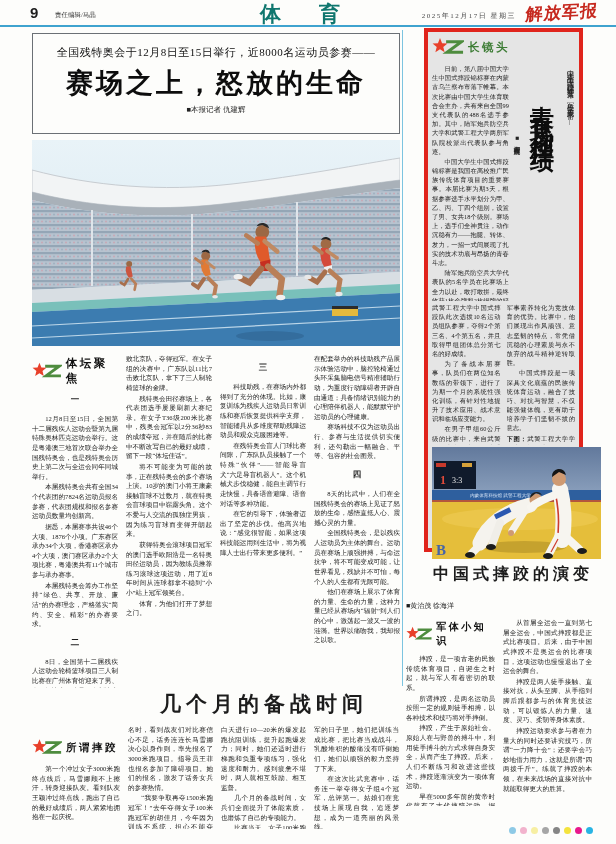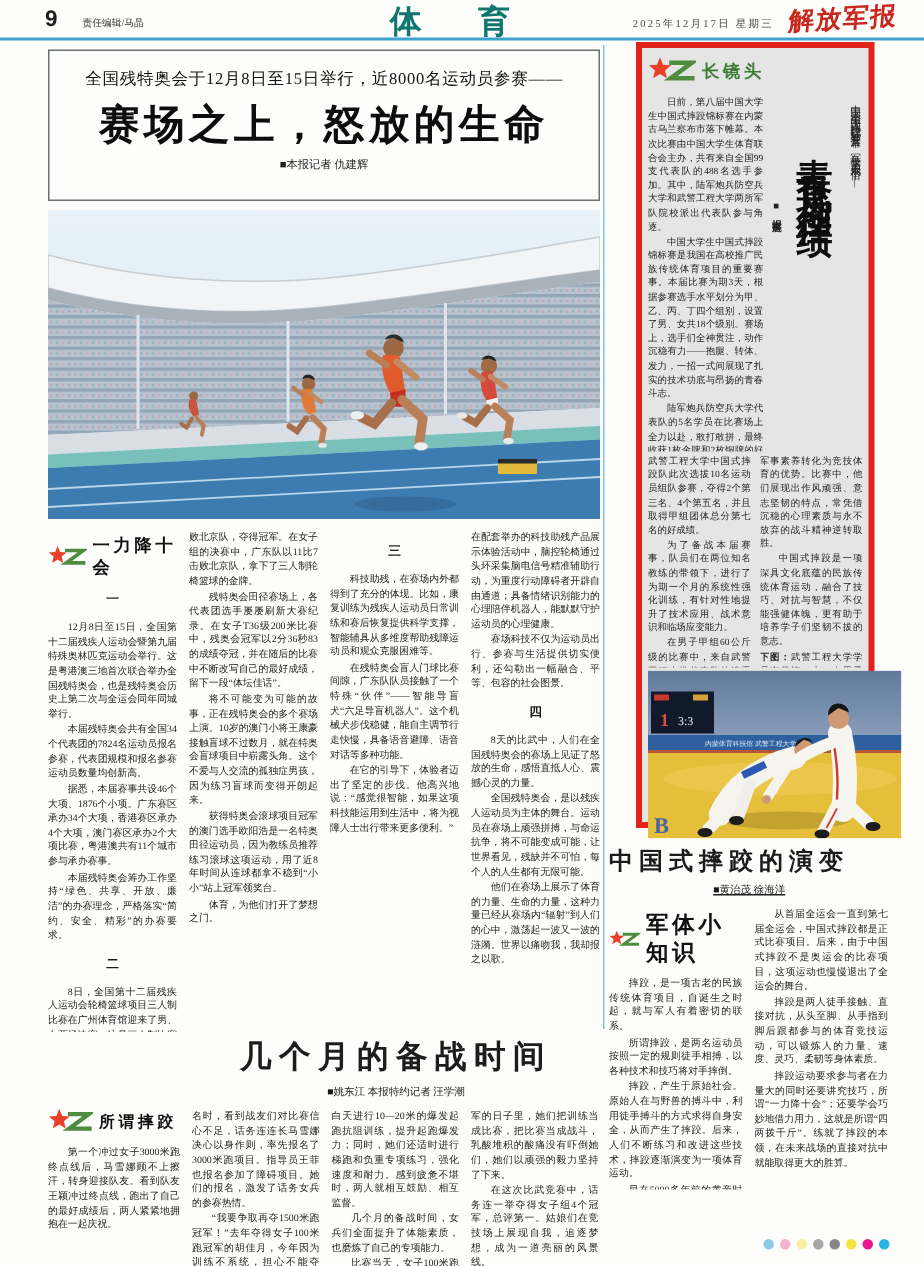--- a/index.html
+++ b/index.html
@@ -44,22 +44,22 @@
   .v-kicker{writing-mode:vertical-rl;font-size:7px;letter-spacing:1.6px;width:18px;line-height:1.5;color:#222;}
   .rb-2col{display:flex;gap:6px;height:142px;overflow:hidden;margin-top:2px;}
   .rbcol{width:82px;overflow:hidden;}
   .rbcol .para{font-size:6.3px;}
   .caption{font-size:6.3px;line-height:1.46;text-align:justify;margin:1px 0 0;}
   .caption b{font-weight:bold;}
   .credit{font-size:6.3px;text-align:right;margin:1px 2px 0 0;}
   .photo2{width:169px;height:112px;overflow:hidden;margin-top:2px;}
   
   .wrest{position:absolute;left:406px;top:560px;width:187px;height:256px;overflow:hidden;}
-  .wr-head{text-align:left;font-size:16px;font-weight:bold;letter-spacing:4px;font-family:Liberation Serif, serif;margin-top:4px;}
-  .wr-byline{text-align:center;font-size:7px;margin-top:3px;text-decoration:underline;}
+  .wr-head{text-align:right;font-size:16px;font-weight:bold;letter-spacing:4px;font-family:Liberation Serif, serif;margin-top:4px;}
+  .wr-byline{font-size:7px;margin-top:16px;}
   .wr-cols{display:flex;gap:8px;margin-top:7px;height:188px;overflow:hidden;}
   .wr-col{width:89px;overflow:hidden;}
   .dots{position:absolute;left:406px;top:820px;width:187px;text-align:right;}
   .dot{display:inline-block;width:7px;height:7px;border-radius:50%;margin-left:4px;}
   
   .oper{position:absolute;left:32px;top:690px;width:368px;height:154px;display:flex;gap:8px;overflow:hidden;}
   .op-col1{width:88px;overflow:hidden;padding-top:46px;}
   .op-rest{flex:1;overflow:hidden;}
   .op-head{text-align:center;font-size:21px;font-weight:bold;letter-spacing:5px;font-family:"Liberation Sans",sans-serif;}
   .op-byline{text-align:center;font-size:7px;margin-top:5px;}
@@ -163,21 +163,21 @@
     </svg>
   </div>
 
   <div class="cols">
     <div class="col">
       <div class="rubric">
         <svg width="32" height="21" viewBox="0 0 34 22">
           <path d="M15 5 L31 5 L16 16 L33 16" fill="none" stroke="#4e8c3e" stroke-width="3.2"></path>
           <path d="M8.5 1 L10.7 6.4 L16.4 6.8 L12 10.4 L13.4 16 L8.5 12.9 L3.6 16 L5 10.4 L0.6 6.8 L6.3 6.4 Z" fill="#e8402a"></path>
         </svg>
-        <span class="rubric-title">一力降十会</span>
+        <span class="rubric-title">体坛聚焦</span>
       </div>
       <div>
           <p class="sec-divider">一</p>
           <p class="para">12月8日至15日，全国第十二届残疾人运动会暨第九届特殊奥林匹克运动会举行。这是粤港澳三地首次联合举办全国残特奥会，也是残特奥会历史上第二次与全运会同年同城举行。</p>
           <p class="para">本届残特奥会共有全国34个代表团的7824名运动员报名参赛，代表团规模和报名参赛运动员数量均创新高。</p>
           <p class="para">据悉，本届赛事共设46个大项、1876个小项。广东赛区承办34个大项，香港赛区承办4个大项，澳门赛区承办2个大项比赛，粤港澳共有11个城市参与承办赛事。</p>
           <p class="para">本届残特奥会筹办工作坚持“绿色、共享、开放、廉洁”的办赛理念，严格落实“简约、安全、精彩”的办赛要求。</p>
           <p class="sec-divider">二</p>
           <p class="para">8日，全国第十二届残疾人运动会轮椅篮球项目三人制比赛在广州体育馆迎来了男、女两场决赛。这是三人制比赛首次出现在全国残特奥会的赛场上。</p>
         </div>
@@ -298,21 +298,21 @@
   <div class="wrest">
     <div class="wr-head">中国式摔跤的演变</div>
     <div class="wr-byline">■黄治茂 徐海洋</div>
     <div class="wr-cols">
       <div class="wr-col">
         <div class="rubric">
           <svg width="28" height="19" viewBox="0 0 34 22">
             <path d="M15 5 L31 5 L16 16 L33 16" fill="none" stroke="#4e8c3e" stroke-width="3.2"></path>
             <path d="M8.5 1 L10.7 6.4 L16.4 6.8 L12 10.4 L13.4 16 L8.5 12.9 L3.6 16 L5 10.4 L0.6 6.8 L6.3 6.4 Z" fill="#e8402a"></path>
           </svg>
-          <span class="rubric-title" style="font-size:15px;">军体小知识</span>
+          <span class="rubric-title" style="font-size:10px;">军体小知识</span>
         </div>
         <div>
             <p class="para">摔跤，是一项古老的民族传统体育项目，自诞生之时起，就与军人有着密切的联系。</p>
             <p class="para">所谓摔跤，是两名运动员按照一定的规则徒手相搏，以各种技术和技巧将对手摔倒。</p>
             <p class="para">摔跤，产生于原始社会。原始人在与野兽的搏斗中，利用徒手搏斗的方式求得自身安全，从而产生了摔跤。后来，人们不断练习和改进这些技术，摔跤逐渐演变为一项体育运动。</p>
             <p class="para">早在5000多年前的黄帝时代就有了古代摔跤运动。据《礼记·月令》记载，摔跤也称角抵、角力。</p>
           </div>
       </div>
       <div class="wr-col">
           <p class="para">从首届全运会一直到第七届全运会，中国式摔跤都是正式比赛项目。后来，由于中国式摔跤不是奥运会的比赛项目，这项运动也慢慢退出了全运会的舞台。</p>
@@ -331,21 +331,20 @@
           <path d="M8.5 1 L10.7 6.4 L16.4 6.8 L12 10.4 L13.4 16 L8.5 12.9 L3.6 16 L5 10.4 L0.6 6.8 L6.3 6.4 Z" fill="#e8402a"></path>
         </svg>
         <span class="rubric-title" style="font-size:10.5px;">所谓摔跤</span>
       </div>
       <div>
           <p class="para">第一个冲过女子3000米跑终点线后，马雪娜顾不上擦汗，转身迎接队友。看到队友王颖冲过终点线，跑出了自己的最好成绩后，两人紧紧地拥抱在一起庆祝。</p>
         </div>
     </div>
     <div class="op-rest">
       <div class="op-head">几个月的备战时间</div>
-      <div class="op-byline">■姚东江 本报特约记者 汪学潮</div>
       <div class="op-cols">
         <div class="op-col">
             <p class="para cont">名时，看到战友们对比赛信心不足，话务连连长马雪娜决心以身作则，率先报名了3000米跑项目。指导员王菲也报名参加了障碍项目。她们的报名，激发了话务女兵的参赛热情。</p>
             <p class="para">“我要争取再夺1500米跑冠军！”去年夺得女子100米跑冠军的胡佳月，今年因为训练不系统，担心不能夺冠。</p>
           </div>
         <div class="op-col">
             <p class="para cont">白天进行10—20米的爆发起跑抗阻训练，提升起跑爆发力；同时，她们还适时进行梯跑和负重专项练习，强化速度和耐力。感到疲惫不堪时，两人就相互鼓励、相互监督。</p>
             <p class="para">几个月的备战时间，女兵们全面提升了体能素质，也磨炼了自己的专项能力。</p>
             <p class="para">比赛当天，女子100米跑的起跑线前，第一次参赛的胡佳月紧张得不行。</p>
           </div>

